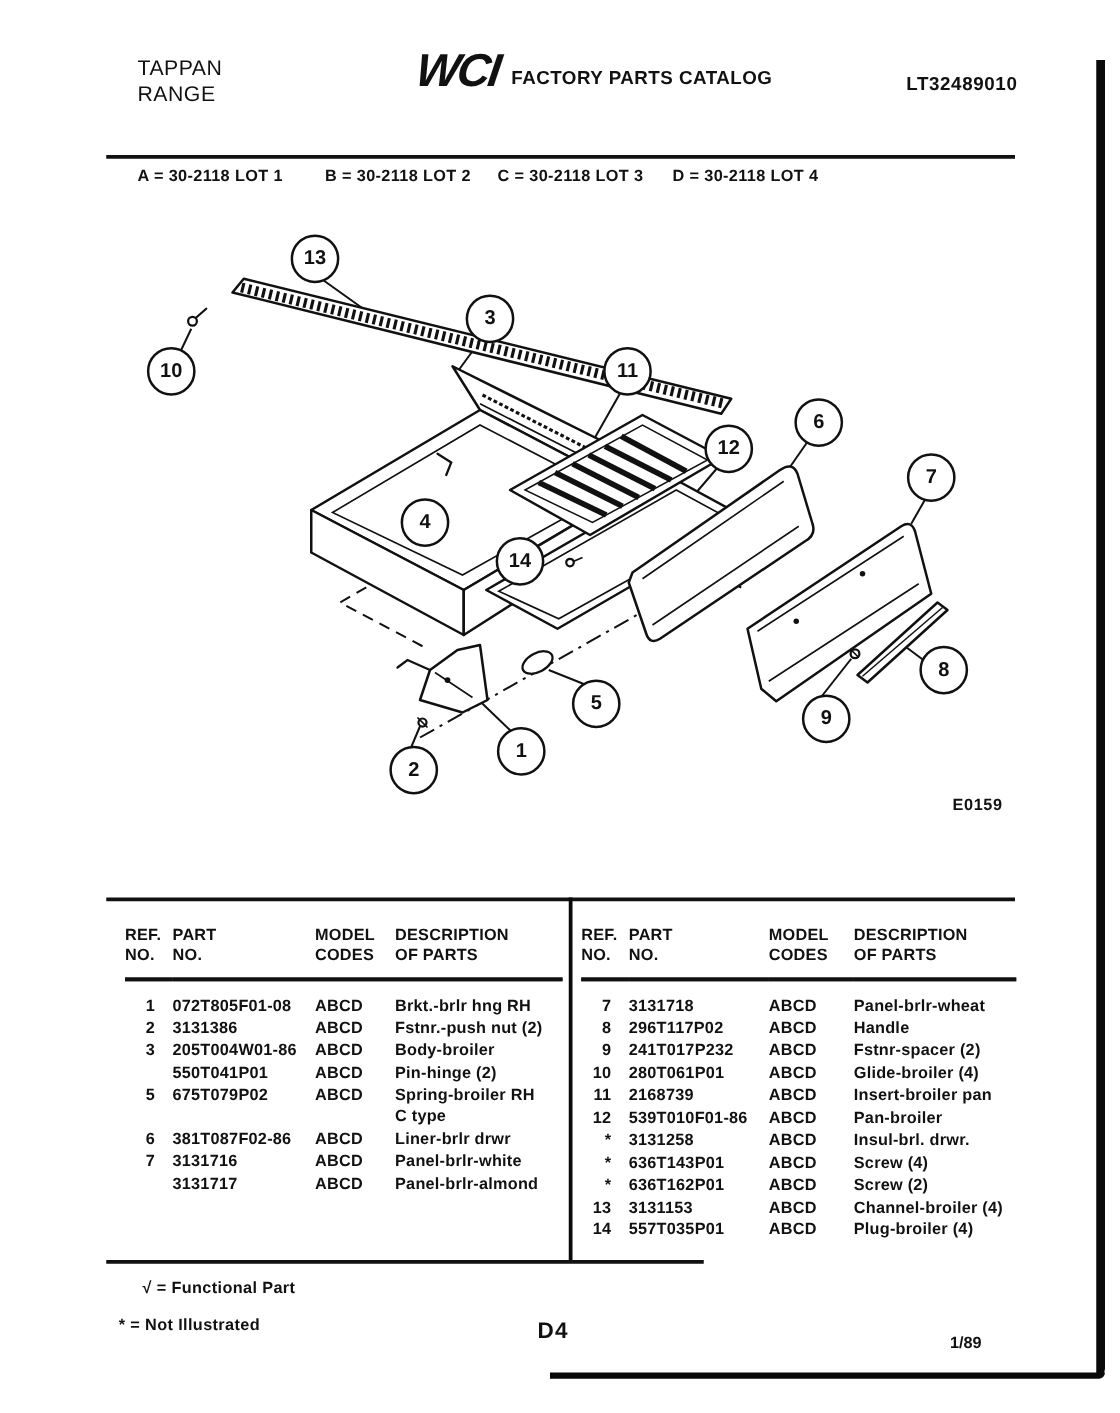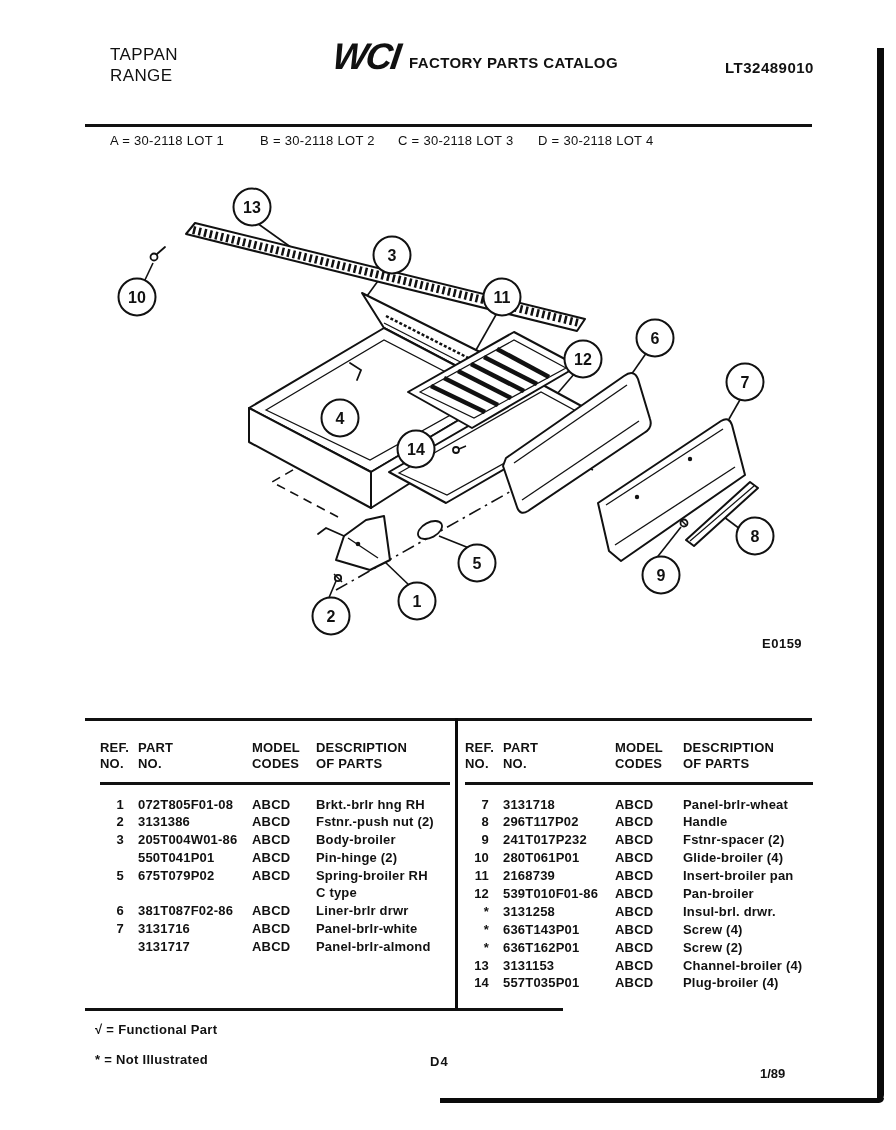--- a/index.html
+++ b/index.html
@@ -9,21 +9,21 @@
   }
   .abs{position:absolute;}
   
   .brand{left:110px;top:44px;font-size:17px;font-weight:400;line-height:1.25;letter-spacing:.4px;}
   .logo{left:333px;top:36px;font-size:37px;font-weight:900;font-style:italic;
         letter-spacing:-2px;transform:skewX(-8deg);}
   .cat-title{left:409px;top:54px;font-size:15px;font-weight:700;letter-spacing:.4px;}
   .pubnum{left:725px;top:59px;font-size:15px;font-weight:700;letter-spacing:.5px;}
   .rule{background:#111;height:3px;}
   
-  .model-item{position:absolute;top:133px;font-size:13px;font-weight:400;letter-spacing:.3px;}
+  .model-item{position:absolute;top:133px;font-size:13px;font-weight:700;letter-spacing:.3px;}
   
   .diagram{left:86px;top:170px;width:740px;height:505px;}
   .callout{
     position:absolute;width:35px;height:35px;border:2.5px solid #111;border-radius:50%;
     background:#fff;display:flex;align-items:center;justify-content:center;
     font-size:16px;font-weight:700;transform:translate(-50%,-50%);
   }
   .figcode{position:absolute;left:664px;top:466px;font-size:13px;font-weight:700;letter-spacing:.5px;margin-left:12px;}
   
   .parts-table{position:absolute;border-collapse:collapse;table-layout:fixed;}
@@ -34,21 +34,21 @@
   }
   .parts-table td{
     vertical-align:top;white-space:pre-line;font-size:13px;font-weight:700;
     line-height:1.3;padding:0 0 1px 0;letter-spacing:.2px;
   }
   .parts-table td:first-child,.parts-table th:first-child{text-align:right;padding-right:14px;}
   .parts-table th:first-child{text-align:left;padding-right:0;}
   .parts-table tbody tr:first-child td{padding-top:12px;}
   
   .legend{left:95px;font-size:13px;font-weight:700;letter-spacing:.3px;}
-  .pagecode{left:430px;top:1054px;font-size:13px;font-weight:700;letter-spacing:1px;}
+  .pagecode{left:430px;top:1054px;font-size:18px;font-weight:700;letter-spacing:1px;}
   .datecode{left:760px;top:1066px;font-size:13px;font-weight:700;}
   .scanbar{background:#0a0a0a;}
 </style>
 </head>
 <body>
 
 <div class="abs brand">
   <div>TAPPAN</div>
   <div>RANGE</div>
 </div>
@@ -351,19 +351,19 @@
       </tr>
       <tr>
         <td>14</td>
         <td>557T035P01</td>
         <td>ABCD</td>
         <td>Plug-broiler (4)</td>
       </tr>
     </tbody>
 </table>
 
-<div class="abs legend" style="top:1022px;">√ = Functional Part</div>
+<div class="abs legend" style="top:1022px;margin-left:19px;">√ = Functional Part</div>
 <div class="abs legend" style="top:1052px;">* = Not Illustrated</div>
 <div class="abs pagecode">D4</div>
 <div class="abs datecode">1/89</div>
 
 <div class="abs scanbar" style="left:877px;top:48px;width:7px;height:1054px;border-radius:0 0 10px 0;"></div>
 <div class="abs scanbar" style="left:440px;top:1098px;width:444px;height:5px;border-radius:0 0 8px 0;"></div>
 
 </body></html>

